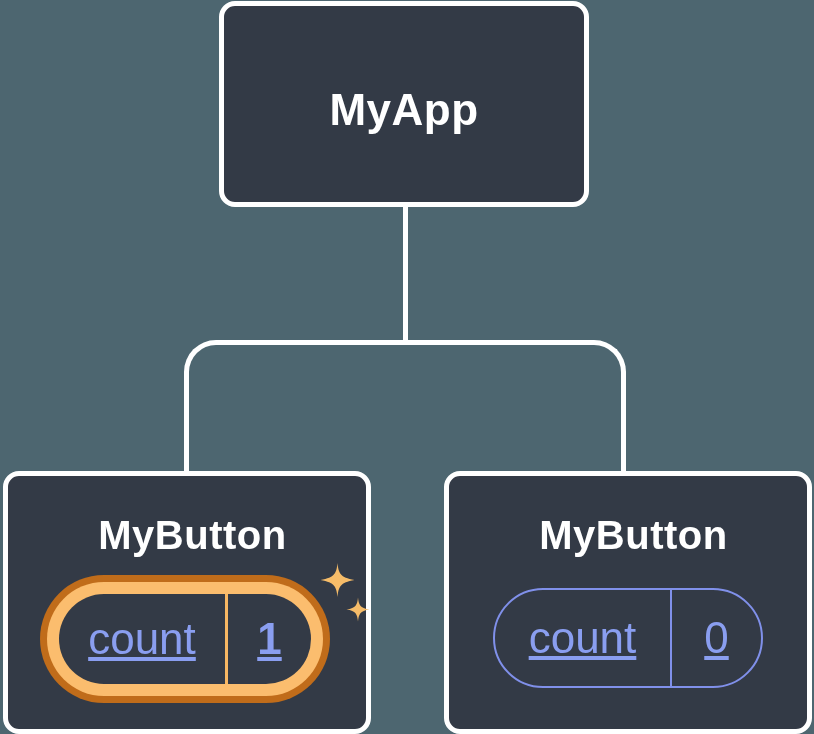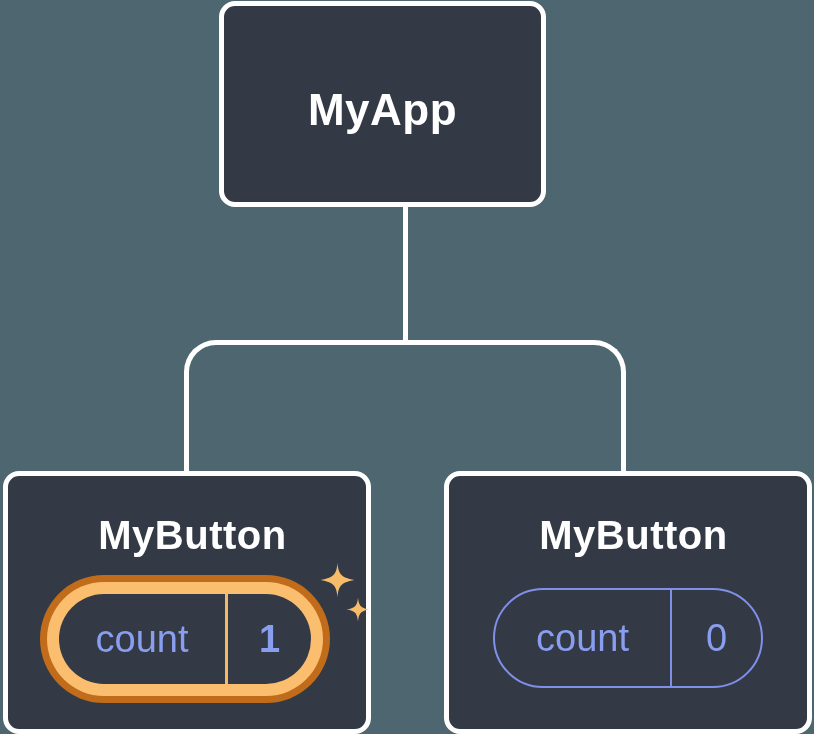--- a/index.html
+++ b/index.html
@@ -22,21 +22,21 @@
     border-radius: 32px 32px 0 0;
   }
   
   .node {
     position: absolute; box-sizing: border-box;
     background: var(--node-fill, #333a46);
     border: 5px solid var(--node-border, #ffffff);
     border-radius: 16px;
   }
   .node.root {
-    left: 219px; top: 1px; width: 327px; height: 206px;
+    left: 219px; top: 1px; width: 370px; height: 206px;
     display: flex; align-items: center; justify-content: center;
     padding-top: 12px;
   }
   .node.child1 { left: 3px;   top: 471px; width: 368px; height: 263px; }
   .node.child2 { left: 444px; top: 471px; width: 368px; height: 263px; }
   .root-label {
     font-size: 44px; font-weight: 700; color: var(--label-text, #ffffff);
     letter-spacing: 0.5px;
   }
   .child-label {
@@ -67,21 +67,21 @@
   .pill-plain {
     position: absolute; left: 44px; top: 112px; width: 270px; height: 100px;
     box-sizing: border-box;
     border: 2px solid var(--state-border, #8090ea);
     border-radius: 50px;
     display: flex; align-items: stretch; overflow: hidden;
   }
   .seg-key2 { flex: 0 0 175px; display: flex; align-items: center; justify-content: center; }
   .divider-purple { flex: 0 0 2px; background: var(--state-border, #8090ea); }
   .seg-val2 { flex: 1; display: flex; align-items: center; justify-content: center; }
-  .state-text { font-size: 38px; color: var(--state-text, #8a9ef0); }
+  .state-text { font-size: 44px; color: var(--state-text, #8a9ef0); text-decoration: underline; }
   .bold { font-weight: 700; }
   
   .sparkles { position: absolute; left: 305px; top: 75px; }
 </style>
 </head>
 <body>
 
 <div class="canvas">
 
   <div class="connector-v"></div>

